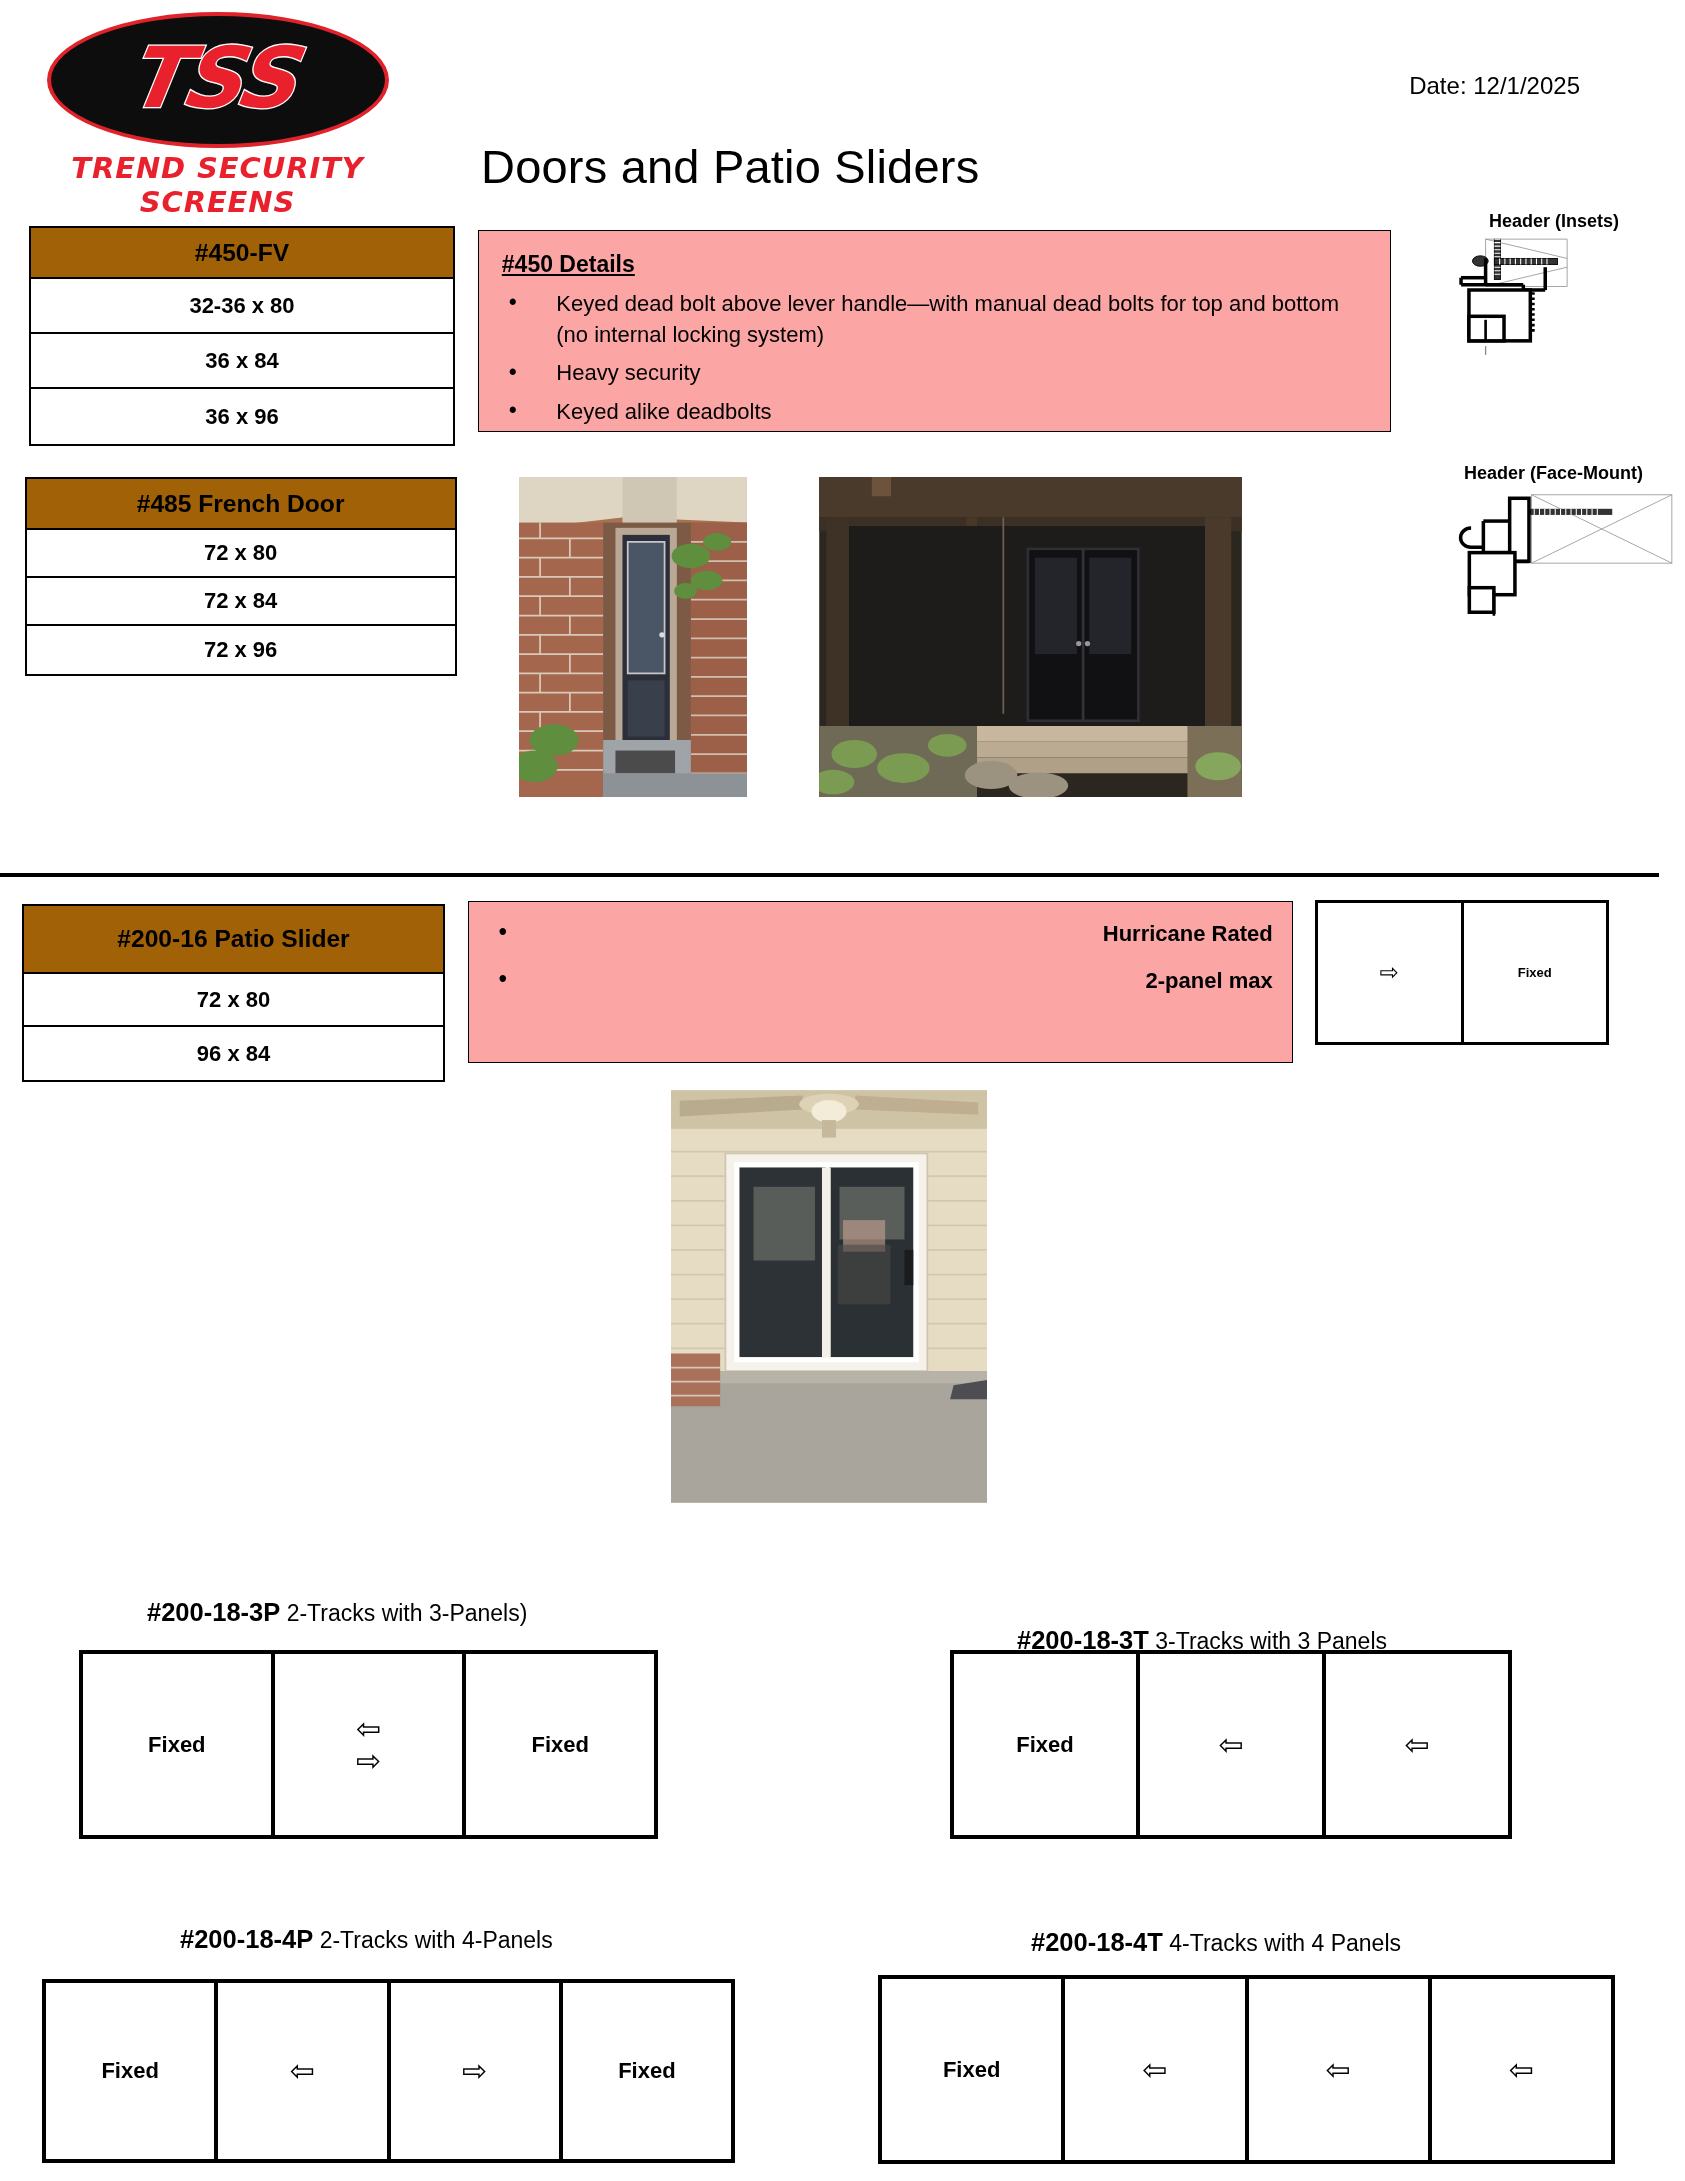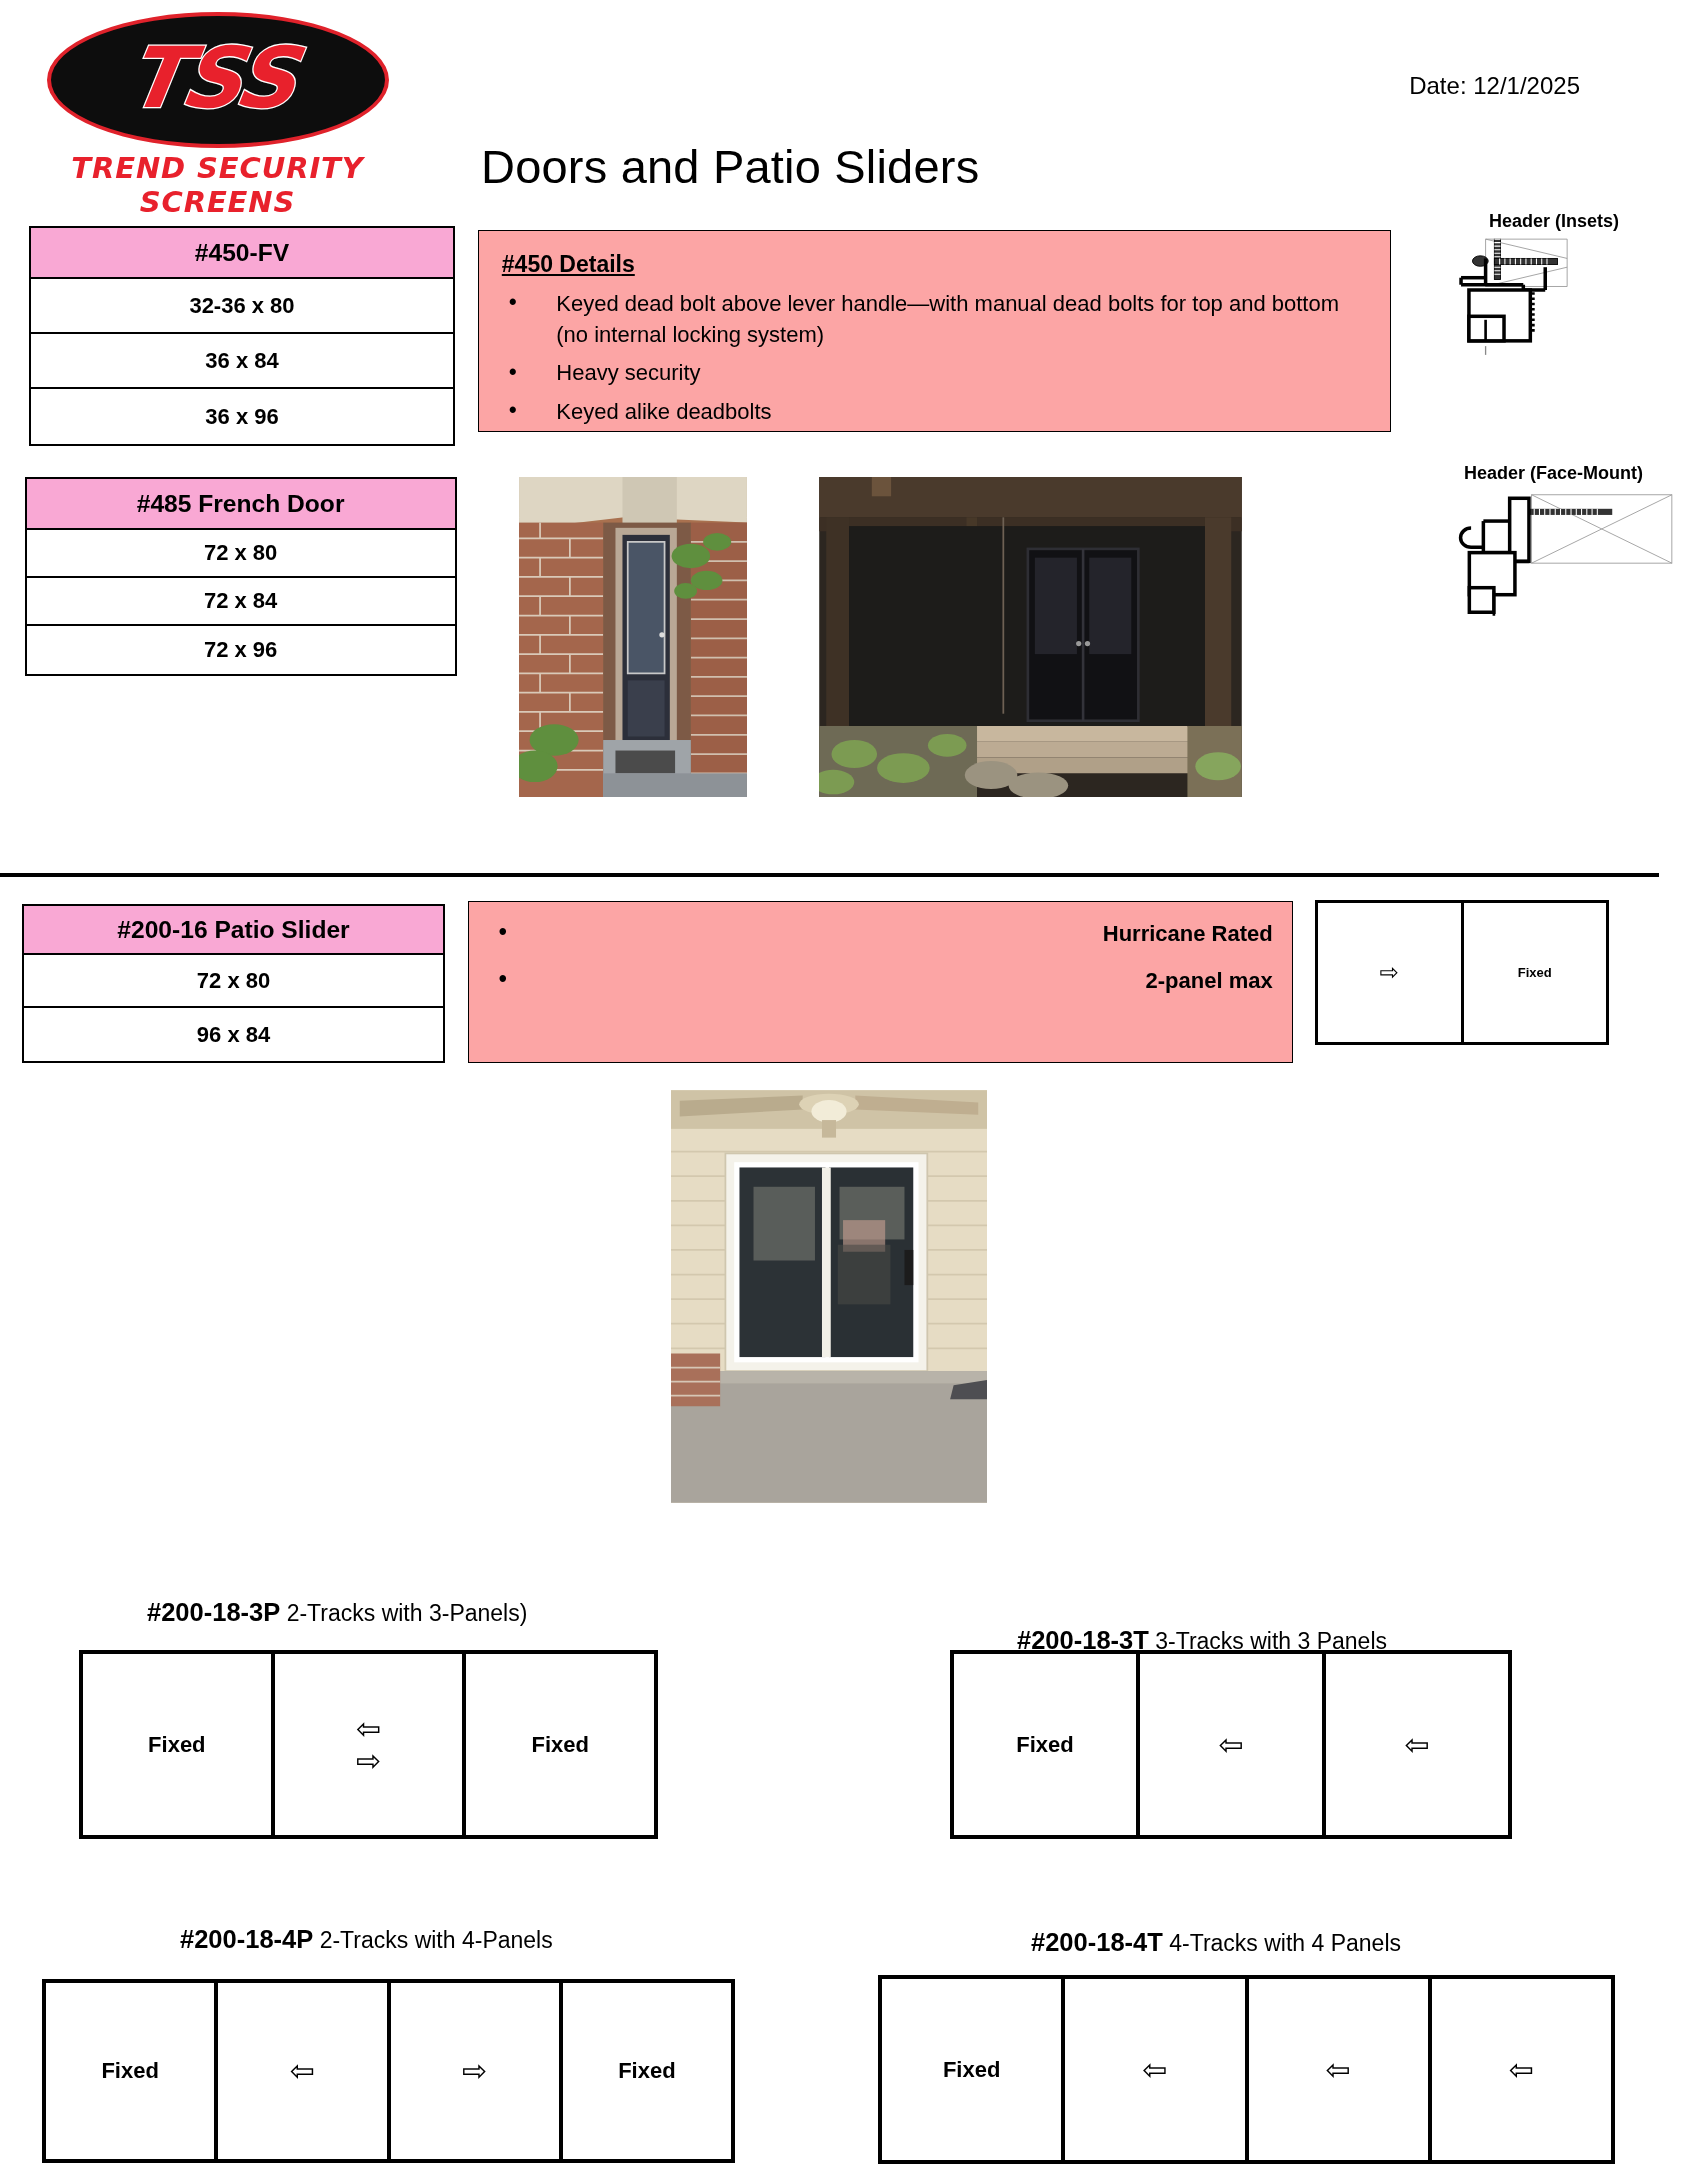--- a/index.html
+++ b/index.html
@@ -63,32 +63,32 @@
   }
 
   
   .size-table { position: absolute; border: 2.6px solid #000; background: #fff; }
   .size-table .row {
     border-bottom: 2.6px solid #000;
     display: flex; align-items: center; justify-content: center;
     font-weight: bold; font-size: 22px;
   }
   .size-table .row:last-child { border-bottom: none; }
-  .size-table .row.head { background: #f9a8d4; font-size: 24.6px; }
+  .size-table .row.head { background: #a16207; font-size: 24.6px; }
 
   #tbl-450 { left: 29px; top: 226px; width: 426px; }
   #tbl-450 .row.head { height: 51px; }
   #tbl-450 .row { height: 55px; }
 
   #tbl-485 { left: 24.6px; top: 477px; width: 432px; }
   #tbl-485 .row.head { height: 51px; }
   #tbl-485 .row { height: 48px; }
 
   #tbl-200 { left: 22px; top: 904px; width: 423px; }
-  #tbl-200 .row.head { height: 49px; }
+  #tbl-200 .row.head { height: 68px; }
   #tbl-200 .row { height: 53px; }
 
   
   .detail-box { position: absolute; border: 1.8px solid #000; background: #fca5a5; padding: 16px 19.3px; }
   .detail-title {
     font-weight: bold; font-size: 23px; text-decoration: underline;
     margin: 3.5px 0 10.5px 3.5px;
   }
   .detail-box ul { list-style: none; margin: 0; padding: 0; }
   .detail-box li {

